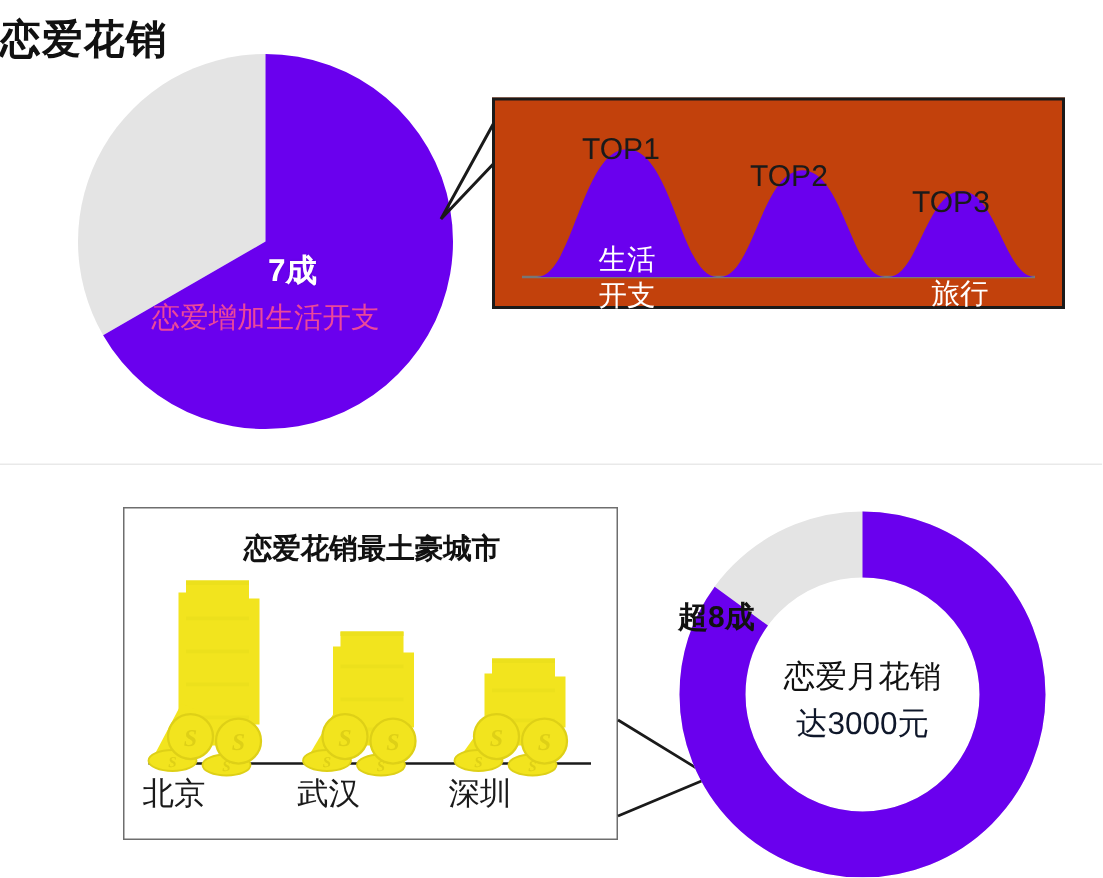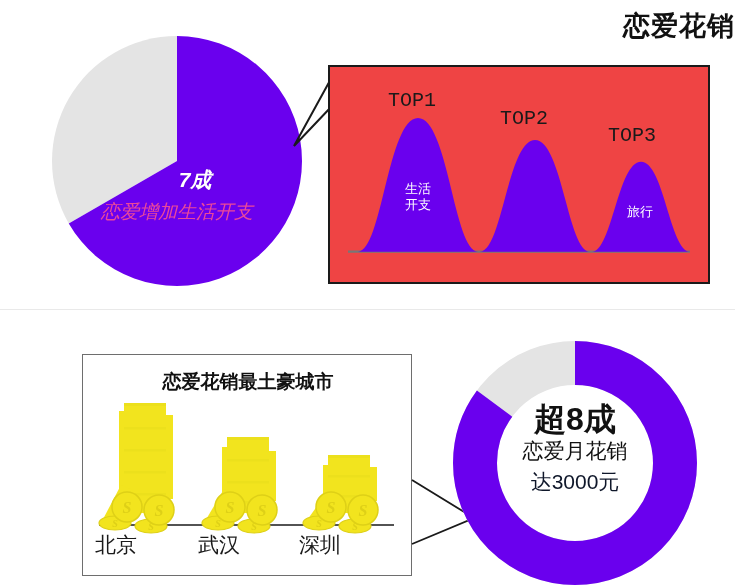--- a/index.html
+++ b/index.html
@@ -17,21 +17,21 @@
     background: #ffffff;
     overflow: hidden;
   }
 
   
   .main-title {
     position: absolute;
     left: 0;
     top: 8px;
     width: 735px;
-    text-align: right;
+    text-align: left;
     font-size: 27px;
     font-weight: bold;
     color: #111111;
     letter-spacing: 1px;
   }
 
   
   .divider {
     position: absolute;
     left: 0;
@@ -41,21 +41,20 @@
     background: #e9e9e9;
   }
 
   
   .pie-wrap {
     position: absolute;
     left: 48px;
     top: 32px;
     width: 258px;
     height: 258px;
-    font-style: italic;
   }
   .pie-label-big {
     position: absolute;
     left: 0;
     top: 134px;
     width: 258px;
     text-align: center;
     font-size: 21px;
     font-weight: bold;
     color: #ffffff;
@@ -72,25 +71,24 @@
     font-size: 19px;
     color: #ec4899;
   }
 
   
   .top-box {
     position: absolute;
     left: 328px;
     top: 65px;
     width: 382px;
-    height: 219px;
+    height: 141px;
     border: 2px solid #1a1a1a;
-    background: #ef4444;
+    background: #c2410c;
     box-sizing: border-box;
-    font-family: Liberation Mono, monospace;
   }
   .top-tail {
     position: absolute;
     left: 288px;
     top: 62px;
     width: 60px;
     height: 90px;
     pointer-events: none;
   }
   .peaks {
@@ -102,38 +100,36 @@
   }
   .peak-rank {
     position: absolute;
     font-size: 20px;
     color: #1a1a1a;
     white-space: nowrap;
   }
   .peak-text {
     position: absolute;
     text-align: center;
-    font-size: 13px;
+    font-size: 19px;
     color: #ffffff;
     line-height: 1.25;
     white-space: pre-line;
-    margin-top: 20px;
   }
 
   
   .coin-box {
     position: absolute;
     left: 82px;
     top: 338px;
     width: 330px;
     height: 222px;
     border: 1.5px solid #6e6e6e;
     background: #ffffff;
     box-sizing: border-box;
-    margin-top: 16px;
   }
   .coin-box-title {
     position: absolute;
     left: 0;
     top: 14px;
     width: 330px;
     text-align: center;
     font-size: 19px;
     font-weight: bold;
     color: #111111;
@@ -160,22 +156,21 @@
     left: 452px;
     top: 340px;
     width: 246px;
     height: 246px;
   }
   .donut-center-big {
     position: absolute;
     left: 0;
     top: 58px;
     width: 246px;
-    text-align: center;
-    font-size: 32px;
+    font-size: 20px;
     font-weight: bold;
     color: #111111;
   }
   .donut-center-l1 {
     position: absolute;
     left: 0;
     top: 97px;
     width: 246px;
     text-align: center;
     font-size: 21px;

